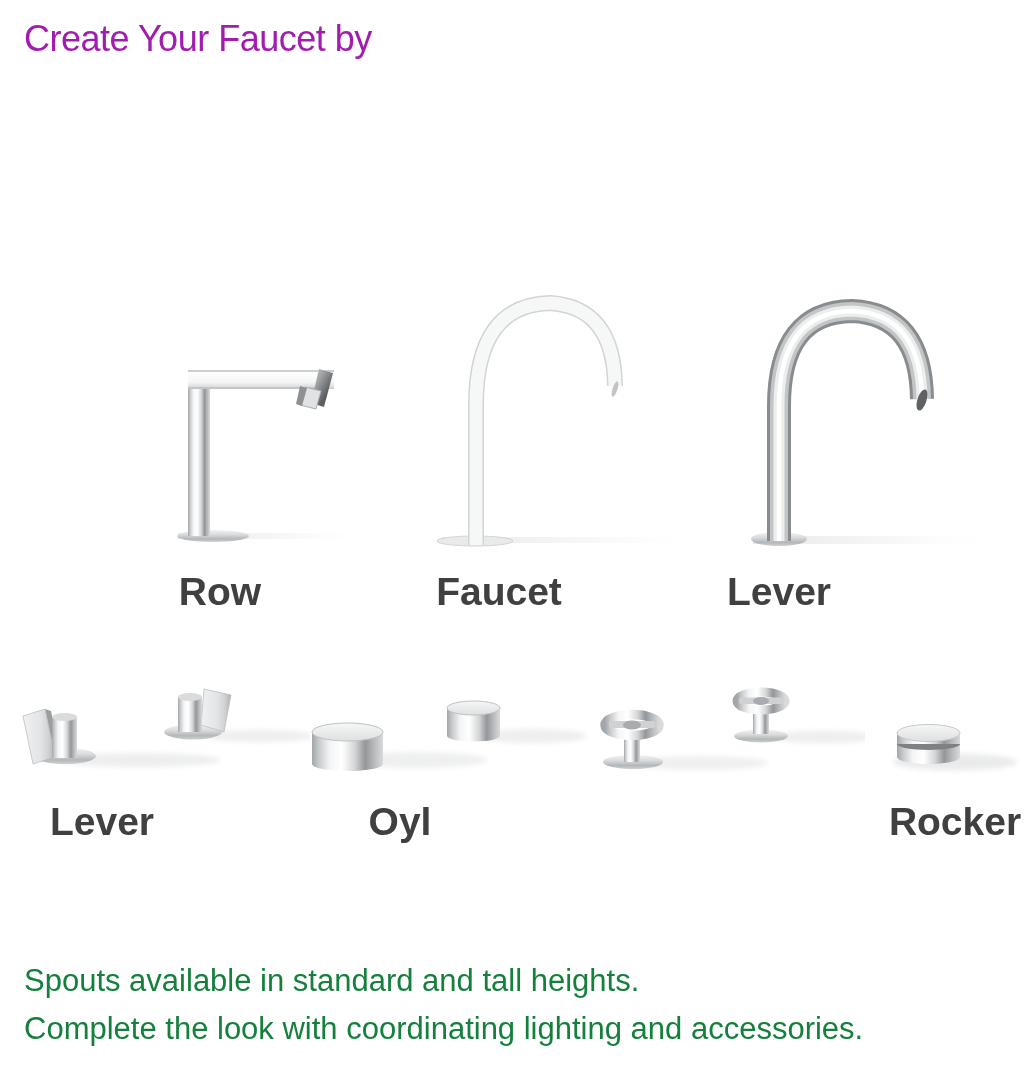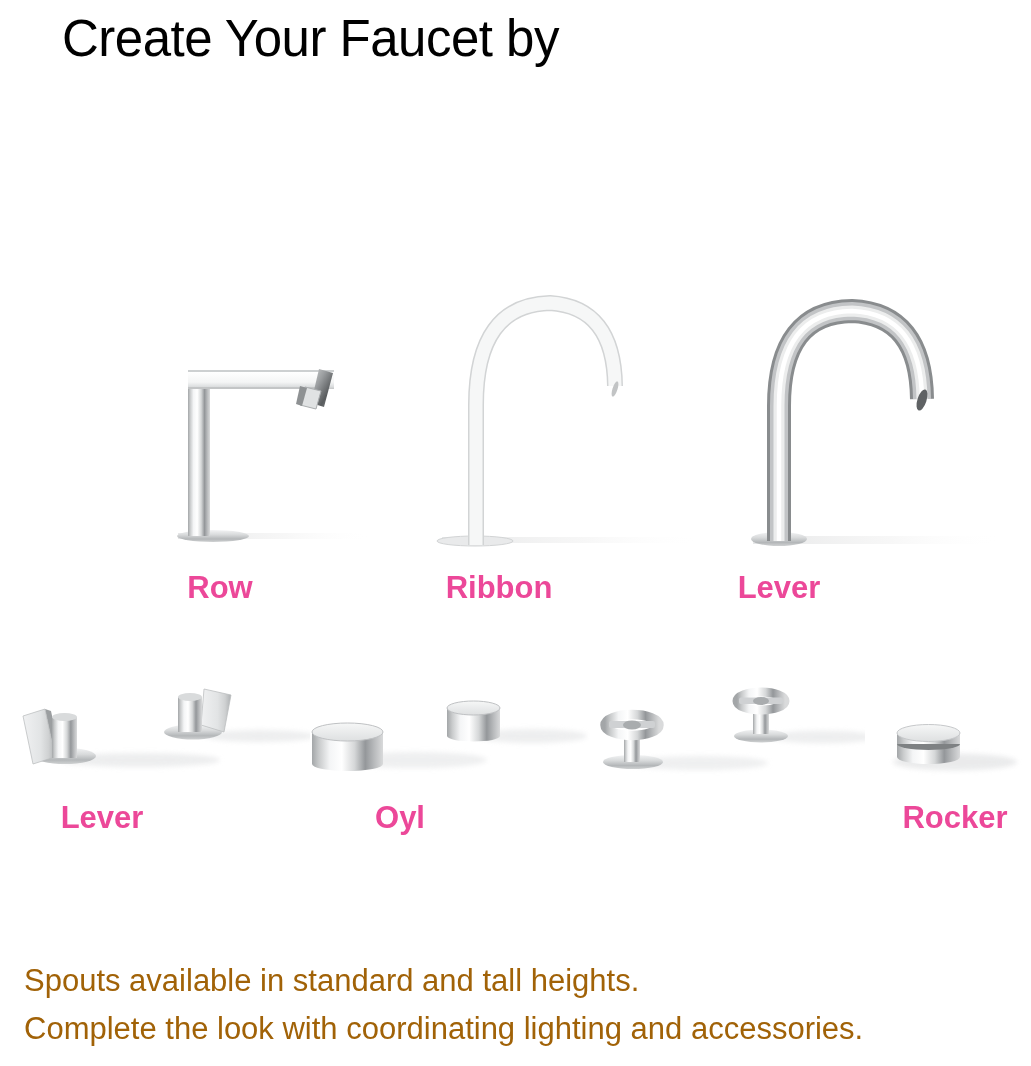--- a/index.html
+++ b/index.html
@@ -2,31 +2,31 @@
 <html><head>
 <meta charset="utf-8">
 <style>
   html,body{margin:0;padding:0;background:#fff;}
   #stage{
     position:relative;width:1031px;height:1066px;background:#ffffff;
     font-family:"Liberation Sans","DejaVu Sans",sans-serif;color:#161616;overflow:hidden;
   }
   .title{
     position:absolute;left:24px;top:10px;
-    font-size:51px;line-height:58px;font-weight:300;letter-spacing:-0.5px;color:#000000;margin-left:38px;
+    font-size:36px;line-height:58px;font-weight:300;letter-spacing:-0.5px;color:#a21caf;
   }
   .lbl{
     position:absolute;transform:translateX(-50%);
-    font-size:31px;font-weight:bold;color:#ec4899;white-space:nowrap;
+    font-size:39px;font-weight:bold;color:#404040;white-space:nowrap;
   }
   .spout-lbl{top:570px;}
   .handle-lbl{top:800px;}
   .footer{
     position:absolute;left:24px;top:957px;
-    font-size:31px;line-height:48px;font-weight:400;color:#a16207;
+    font-size:31px;line-height:48px;font-weight:400;color:#15803d;
   }
   .fig{position:absolute;}
   svg{display:block;}
 </style>
 </head>
 <body>
 
 <div id="stage">
 
   <svg width="0" height="0" style="position:absolute" aria-hidden="true">
@@ -114,21 +114,21 @@
       <ellipse cx="34" cy="241" rx="28" ry="7" fill="url(#gBase)"></ellipse>
       <path d="M34,243 L34,108 Q34,14 107,13 Q176,16 177,101" fill="none" stroke="#898c8e" stroke-width="24"></path>
       <path d="M34,243 L34,108 Q34,14 107,13 Q176,16 177,101" fill="none" stroke="#c2c4c6" stroke-width="18"></path>
       <path d="M34,243 L34,108 Q34,14 107,13 Q176,16 177,101" fill="none" stroke="#eceded" stroke-width="11"></path>
       <path d="M34,243 L34,108 Q34,14 107,13 Q176,16 177,101" fill="none" stroke="#ffffff" stroke-width="4.5"></path>
       <ellipse cx="177" cy="102" rx="11" ry="4.5" fill="#5f6264" transform="rotate(-72 177 102)"></ellipse>
     </svg>
   </div>
 
   <div class="lbl spout-lbl" style="left:220px">Row</div>
-  <div class="lbl spout-lbl" style="left:499px">Ribbon</div>
+  <div class="lbl spout-lbl" style="left:499px">Faucet</div>
   <div class="lbl spout-lbl" style="left:779px">Lever</div>
 
   <div class="fig" style="left:10px;top:680px">
     <svg width="300" height="100" viewBox="0 0 300 100">
       <ellipse cx="130" cy="80" rx="80" ry="7" fill="#e7e8e9" filter="url(#fSoft)" opacity="0.75"></ellipse>
       <ellipse cx="250" cy="56" rx="55" ry="6" fill="#e9eaeb" filter="url(#fSoft)" opacity="0.8"></ellipse>
 
       <ellipse cx="55" cy="76" rx="31" ry="8" fill="url(#gBase)"></ellipse>
       <polygon points="35,29 41,31 51,77 45,77" fill="#9b9ea0"></polygon>
       <polygon points="13,36 35,29 45,77 23,84" fill="url(#gBlade)" stroke="#b9bcbd" stroke-width="0.75"></polygon>

